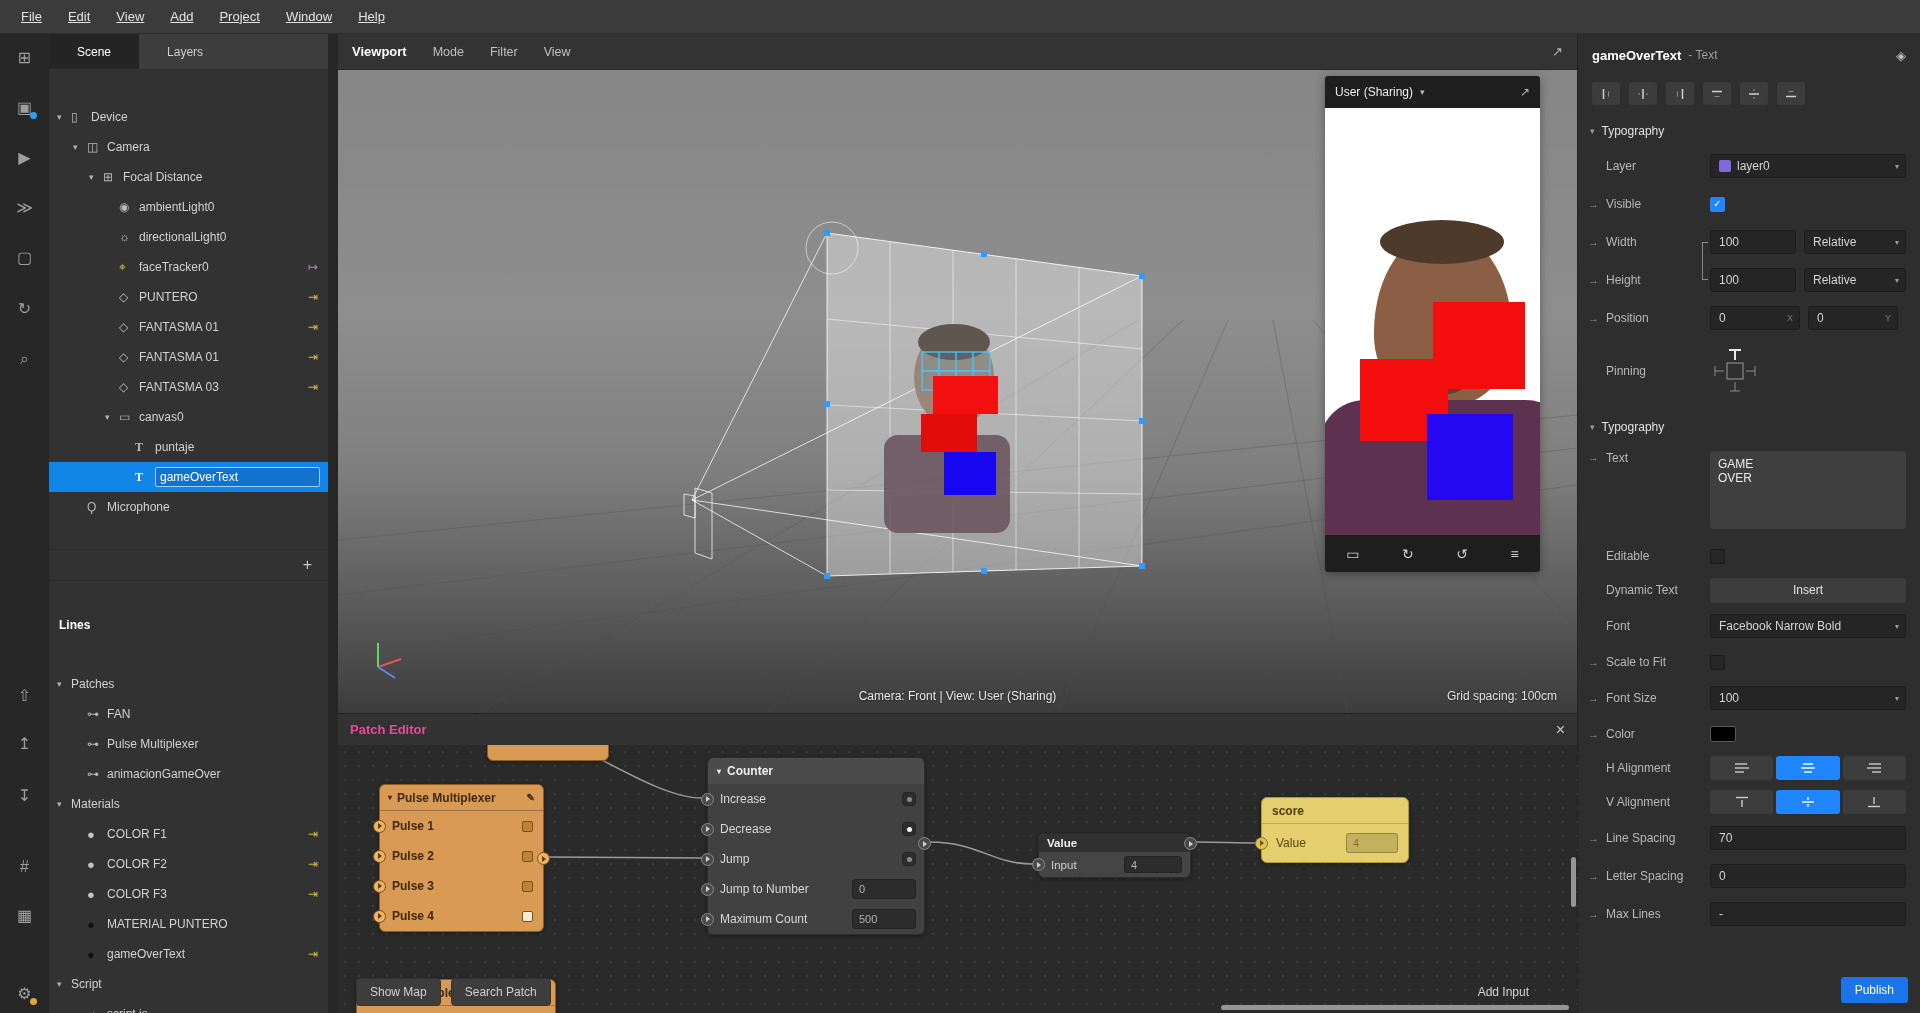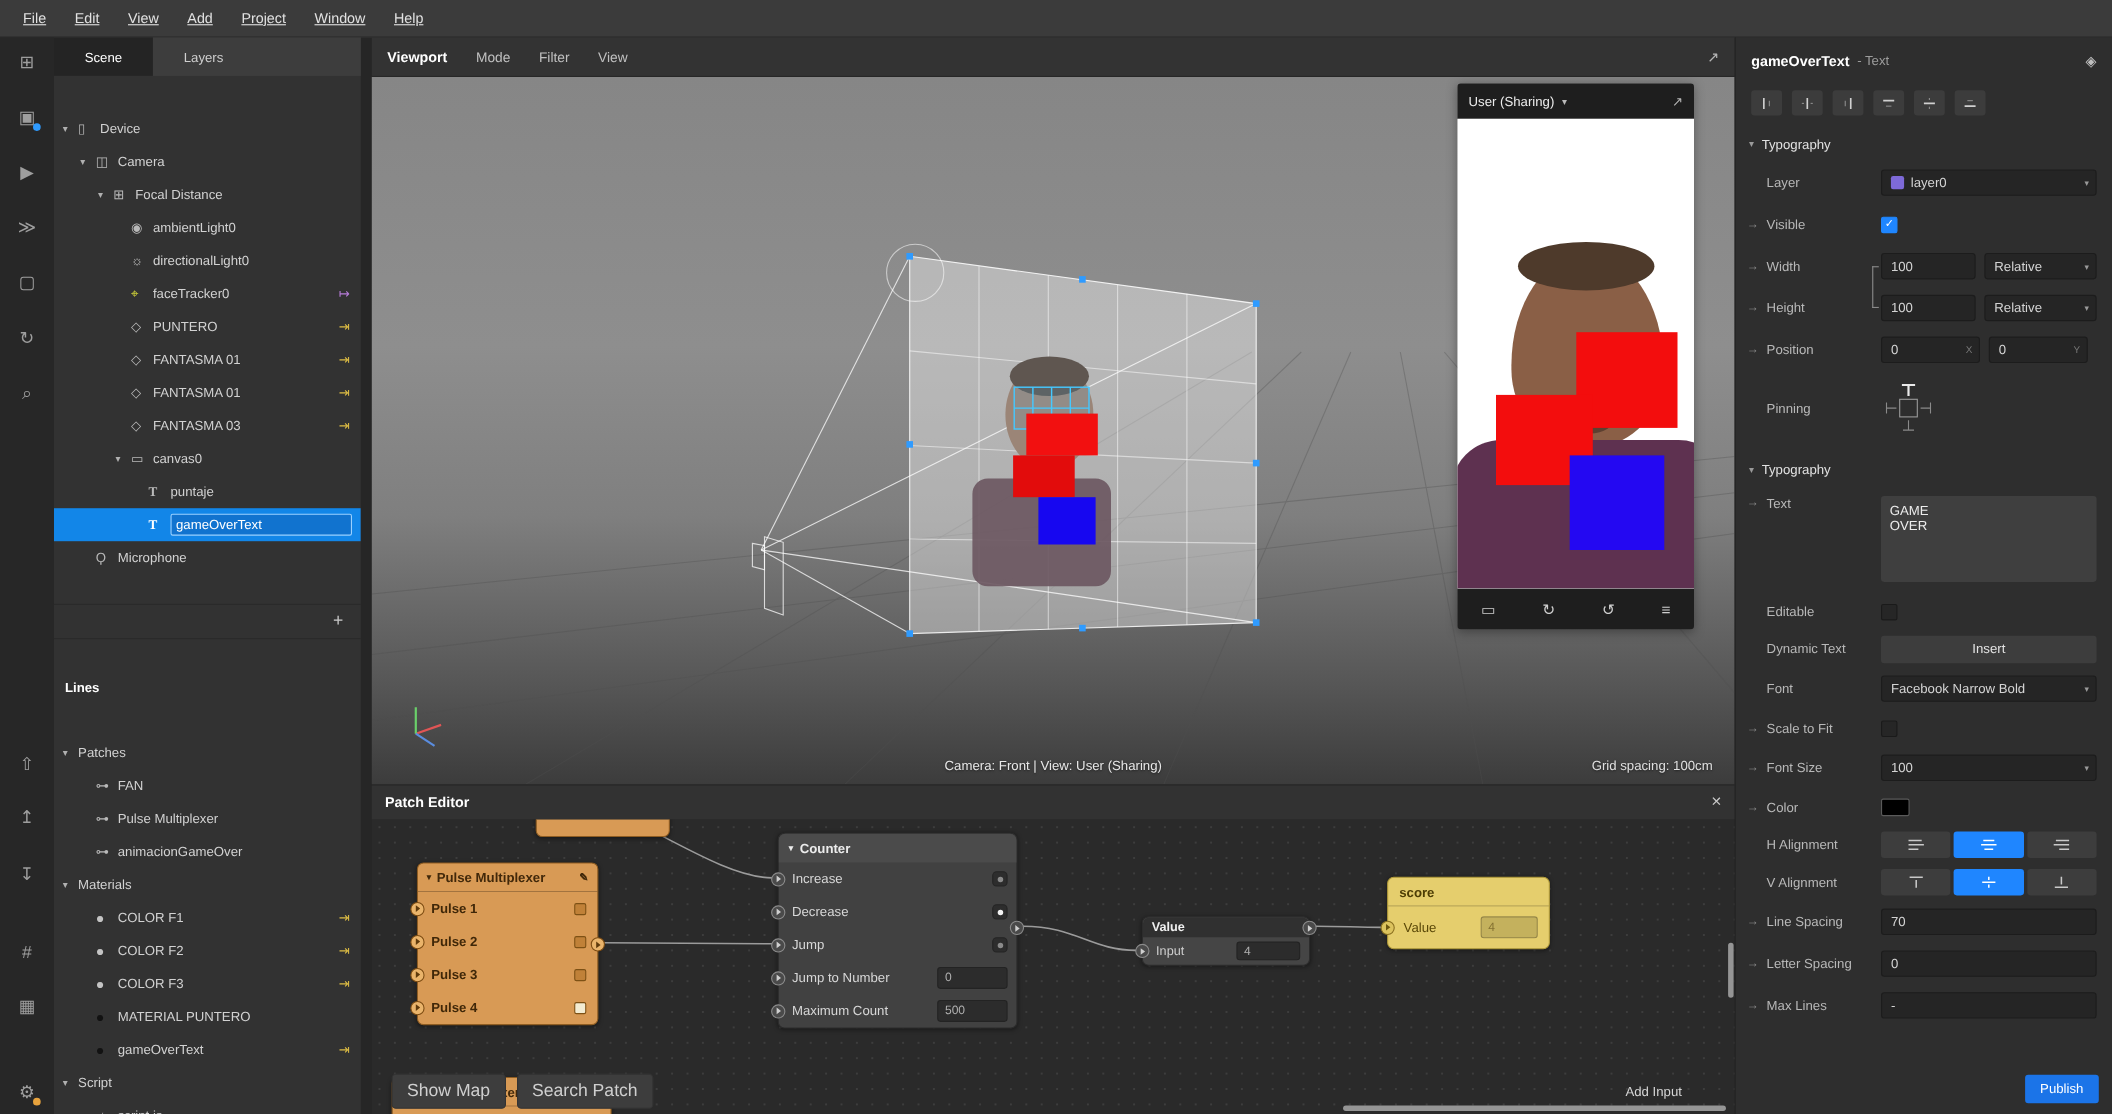--- a/index.html
+++ b/index.html
@@ -92,21 +92,21 @@
   .p-red-a{position:absolute;left:108px;top:194px;width:92px;height:87px;background:#f30d0d;}
   .p-red-b{position:absolute;left:35px;top:251px;width:88px;height:82px;background:#f30d0d;}
   .p-blue{position:absolute;left:102px;top:306px;width:86px;height:86px;background:#2408f2;}
   .preview-footer{height:37px;background:#1e1e1e;display:flex;align-items:center;justify-content:space-around;
                   font-size:14px;color:#cfcfcf;border-radius:0 0 3px 3px;flex:none;}
 
   
   .patch-editor{flex:1;display:flex;flex-direction:column;min-height:0;}
   .patch-editor-header{height:32px;background:#323232;display:flex;align-items:center;padding:0 12px;
                        border-top:1px solid #222;flex:none;}
-  .pe-title{font-weight:bold;font-size:13px;color:#ffffff;}
+  .pe-title{font-weight:bold;font-size:13px;color:#ec4899;}
   .pe-close{margin-left:auto;font-size:16px;color:#c9c9c9;}
   .patch-canvas{position:relative;flex:1;background-color:#2a2a2a;overflow:hidden;
     background-image:radial-gradient(circle,#3d3d3d 1px,transparent 1.3px);background-size:14px 14px;}
   .wires{position:absolute;inset:0;width:100%;height:100%;z-index:1;}
   .patch{position:absolute;border-radius:6px;box-shadow:0 1px 4px rgba(0,0,0,.4);z-index:2;}
   .orange{background:#d89a55;border:1px solid #8f5d22;}
   .cutoff-top{left:149px;top:-8px;width:122px;height:24px;}
   .cutoff-bottom{left:18px;top:234px;width:200px;height:40px;z-index:1;}
   .pm{left:41px;top:39px;width:165px;}
   .pm-header{height:26px;display:flex;align-items:center;gap:5px;padding:0 8px;font-size:12px;
@@ -152,21 +152,21 @@
   .valuep .gport.out{left:auto;right:-7px;top:3px;margin-top:0;}
   .scorep{left:923px;top:52px;width:148px;background:#e5ce6d;border:1px solid #b09a3a;}
   .scorep-header{height:26px;display:flex;align-items:center;padding:0 10px;font-size:12px;font-weight:bold;
                  color:#4d3d05;border-bottom:1px solid rgba(0,0,0,.18);}
   .s-row{position:relative;height:38px;display:flex;align-items:center;gap:8px;padding:0 10px 0 14px;
          font-size:12px;color:#5a4808;}
   .s-input{margin-left:auto;width:52px;height:20px;background:rgba(0,0,0,0.14);border:1px solid rgba(0,0,0,0.25);
            border-radius:3px;display:flex;align-items:center;padding:0 6px;font-size:11px;color:#857232;}
   .patch-footer{position:absolute;left:0;right:0;bottom:0;height:42px;display:flex;align-items:center;
                 padding:0 18px;gap:10px;z-index:6;}
-  .pf-btn{background:#3d3d3d;border:1px solid #333;color:#cfcfcf;font-size:16px;padding:6px 13px;border-radius:4px;}
+  .pf-btn{background:#3d3d3d;border:1px solid #333;color:#cfcfcf;font-size:12px;padding:6px 13px;border-radius:4px;}
   .pf-add{margin-left:auto;margin-right:30px;color:#d5d5d5;font-size:12px;}
   .hscroll{position:absolute;left:883px;bottom:3px;width:348px;height:5px;background:rgba(255,255,255,.5);
            border-radius:3px;z-index:7;}
   .vscroll{position:absolute;right:1px;top:112px;width:5px;height:50px;background:rgba(255,255,255,.5);
            border-radius:3px;z-index:7;}
 
   
   .inspector{position:absolute;top:34px;right:0;width:343px;bottom:0;background:#2e2e2e;
              border-left:1px solid #232323;}
   .insp-title{display:flex;align-items:center;height:42px;padding:0 14px;}

